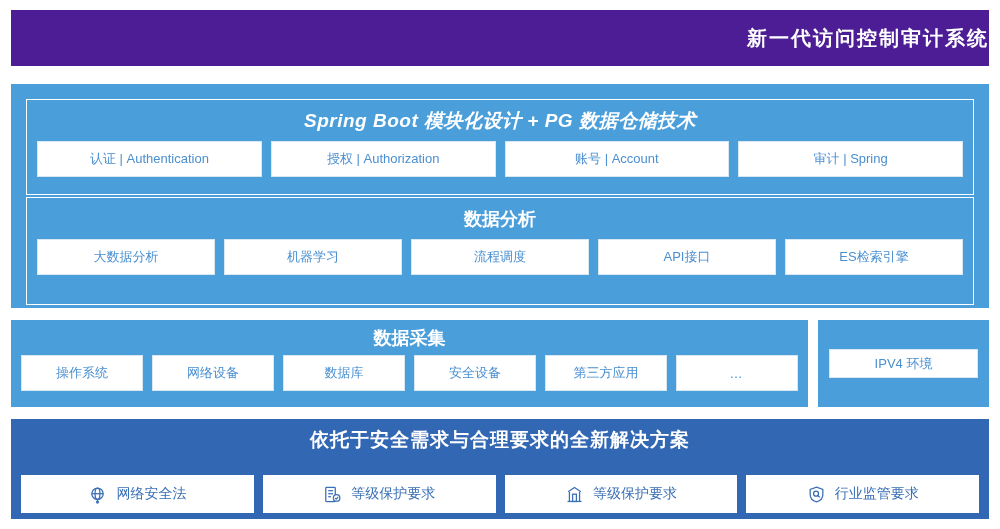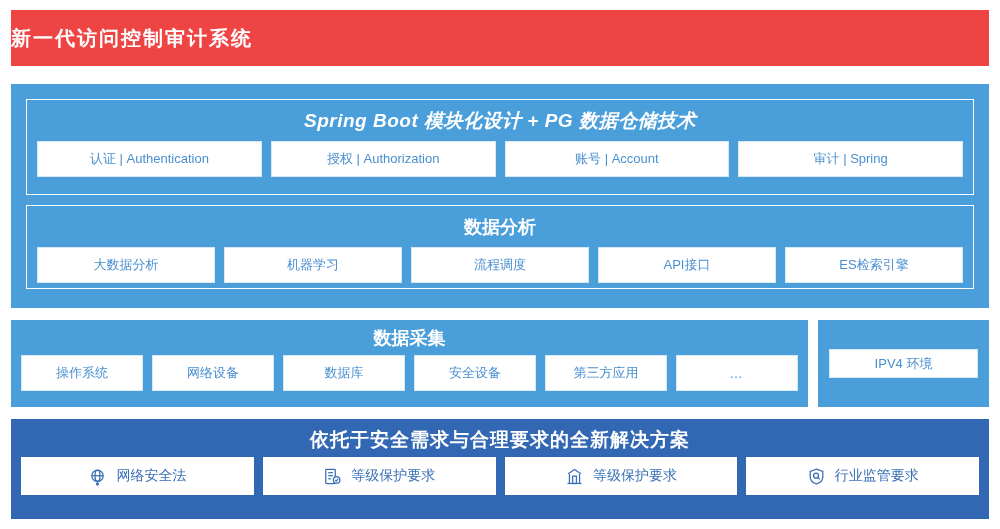--- a/index.html
+++ b/index.html
@@ -22,24 +22,24 @@
     box-sizing: border-box;
   }
 
   
   .header {
     position: absolute;
     left: 11px;
     top: 10px;
     width: 978px;
     height: 56px;
-    background: #ef4444;
+    background: #4c1d95;
     display: flex;
     align-items: center;
-    justify-content: flex-start;
+    justify-content: flex-end;
   }
   .header-title {
     color: #ffffff;
     font-size: 20px;
     font-weight: bold;
     letter-spacing: 2px;
   }
 
   
   .blue-block {
@@ -89,22 +89,22 @@
     left: 11px;
     top: 84px;
     width: 978px;
     height: 224px;
     padding: 15px;
   }
   #panel-platform {
     height: 96px;
   }
   #panel-analysis {
-    height: 84px;
-    margin-top: 10px;
+    height: 108px;
+    margin-top: 2px;
   }
 
   
   #collection-container {
     left: 11px;
     top: 320px;
     width: 797px;
     height: 87px;
     padding: 5px 10px 10px 10px;
   }
@@ -134,21 +134,21 @@
     top: 419px;
     width: 978px;
     height: 100px;
     background: #3267b4;
     padding: 6px 10px 10px 10px;
   }
   #solution-container .panel-title {
     font-size: 19px;
     letter-spacing: 1px;
     line-height: 30px;
-    margin-bottom: 2px;
+    margin-bottom: 20px;
   }
   #solution-container .chip {
     height: 38px;
     color: #3a6fb5;
     font-size: 14px;
     border: 1px solid #ffffff;
     gap: 9px;
   }
   .chip-icon {
     display: inline-flex;

